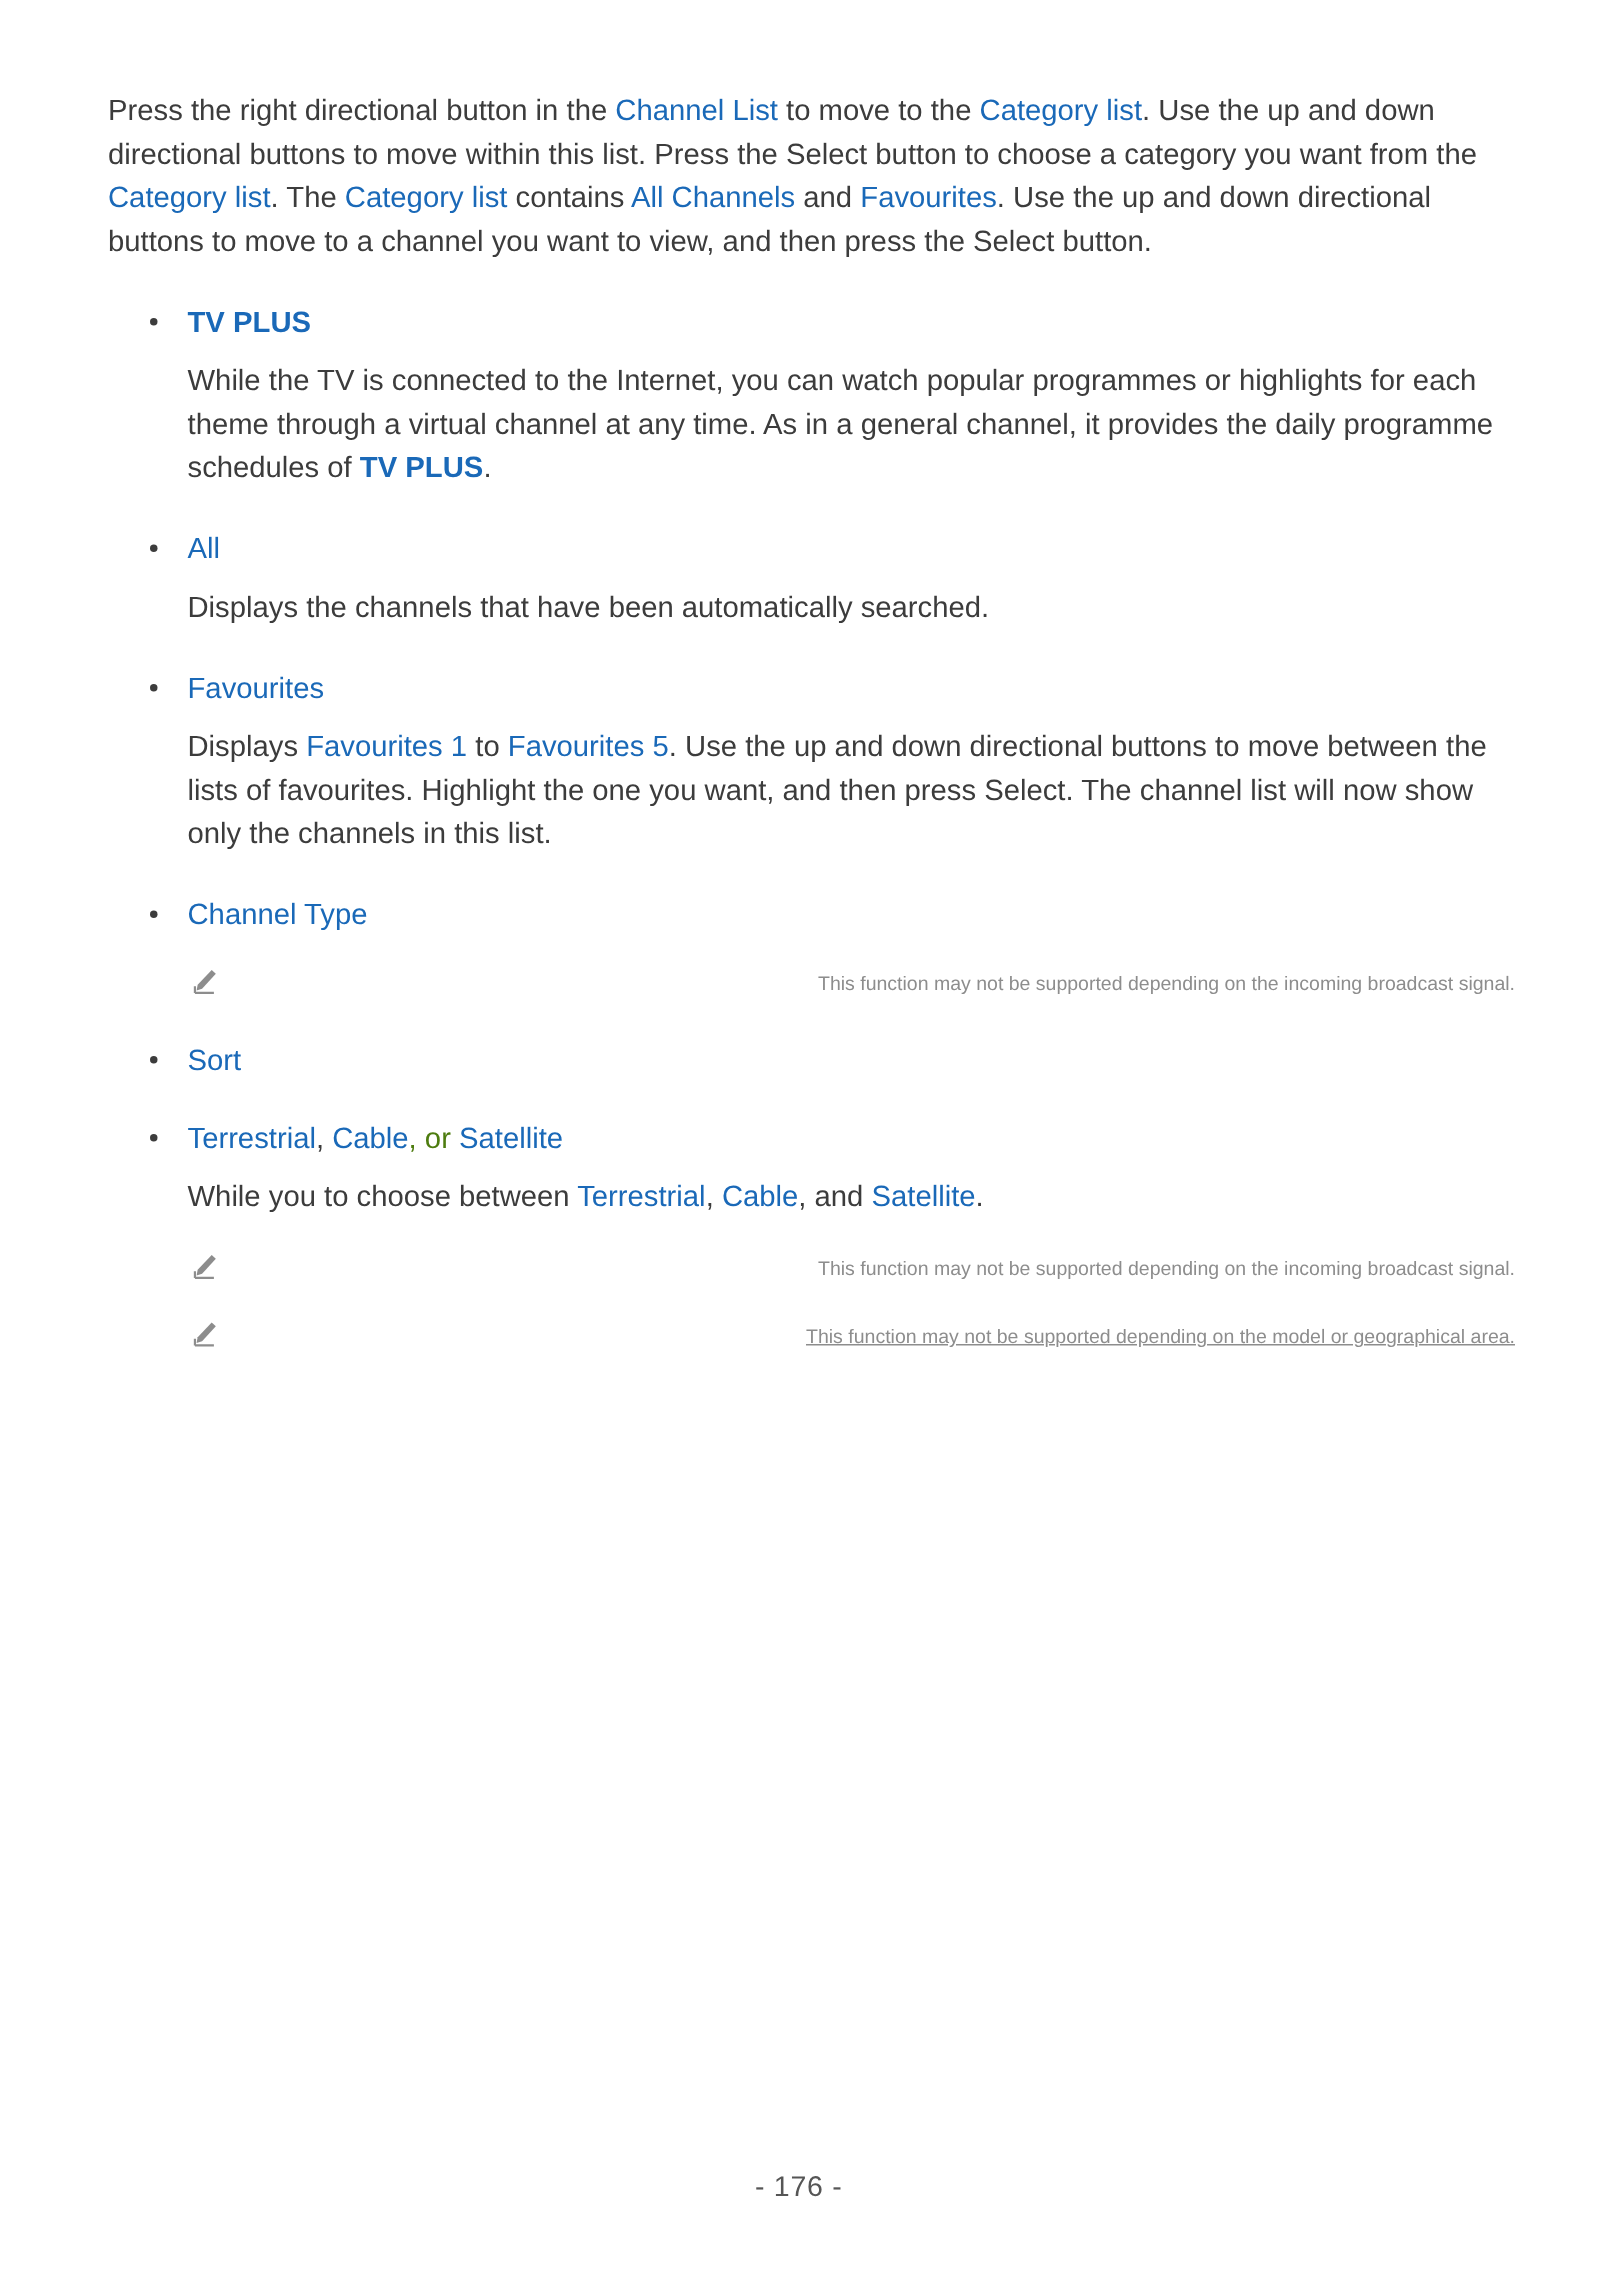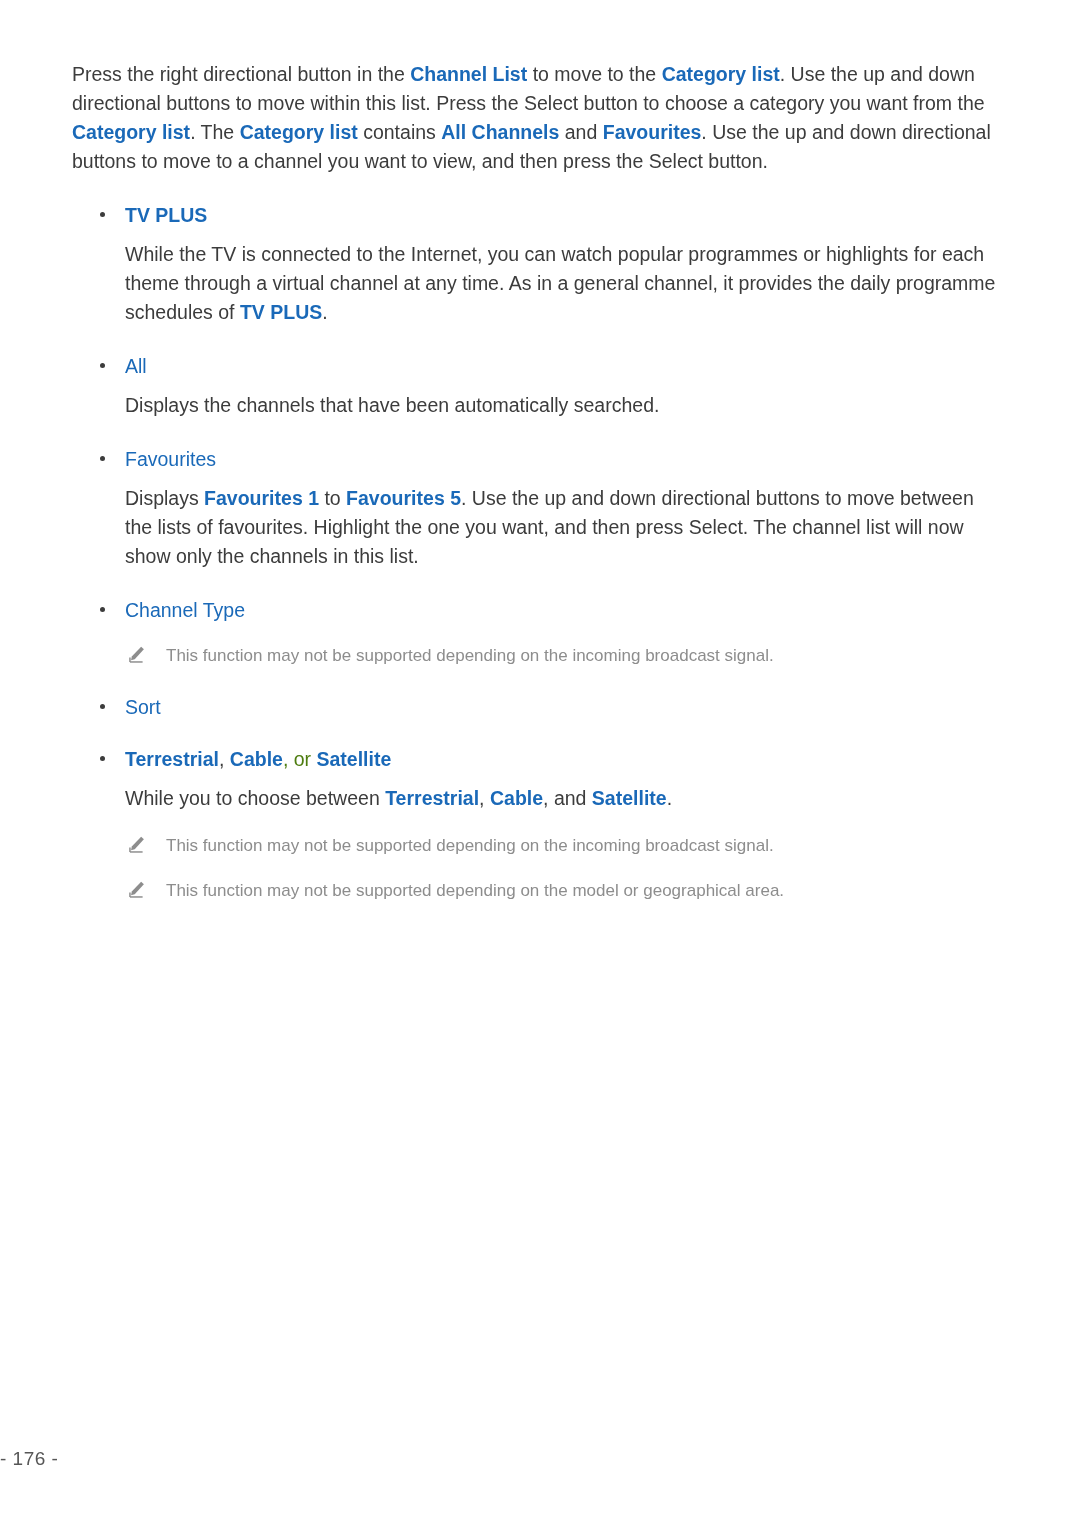--- a/index.html
+++ b/index.html
@@ -67,51 +67,52 @@
     line-height: 29px;
     color: #3c3c3c;
     max-width: 880px;
   }
 
   
   .note {
     position: relative;
     margin: 20px 0 0 53px;
     padding-left: 41px;
-    font-size: 17px;
+    font-size: 13px;
     line-height: 25px;
     color: #8d8d8d;
+    text-align: right;
   }
   .note + .note {
+    text-decoration: underline;
   }
   .note .pencil {
     position: absolute;
     left: 0;
     top: 1px;
     width: 22px;
     height: 22px;
     display: block;
   }
 
   
   .kw {
     color: #1a69b8;
-    font-weight: bold;
   }
   .kw.bold {
     font-weight: bold;
   }
 
   
   .footer {
     position: absolute;
     left: 0;
     right: 15px;
     top: 1448px;
-    text-align: left;
+    text-align: center;
     font-size: 19px;
     letter-spacing: 0.5px;
     color: #565656;
   }
 </style>
 </head>
 <body>
 
 <div class="page">
 

